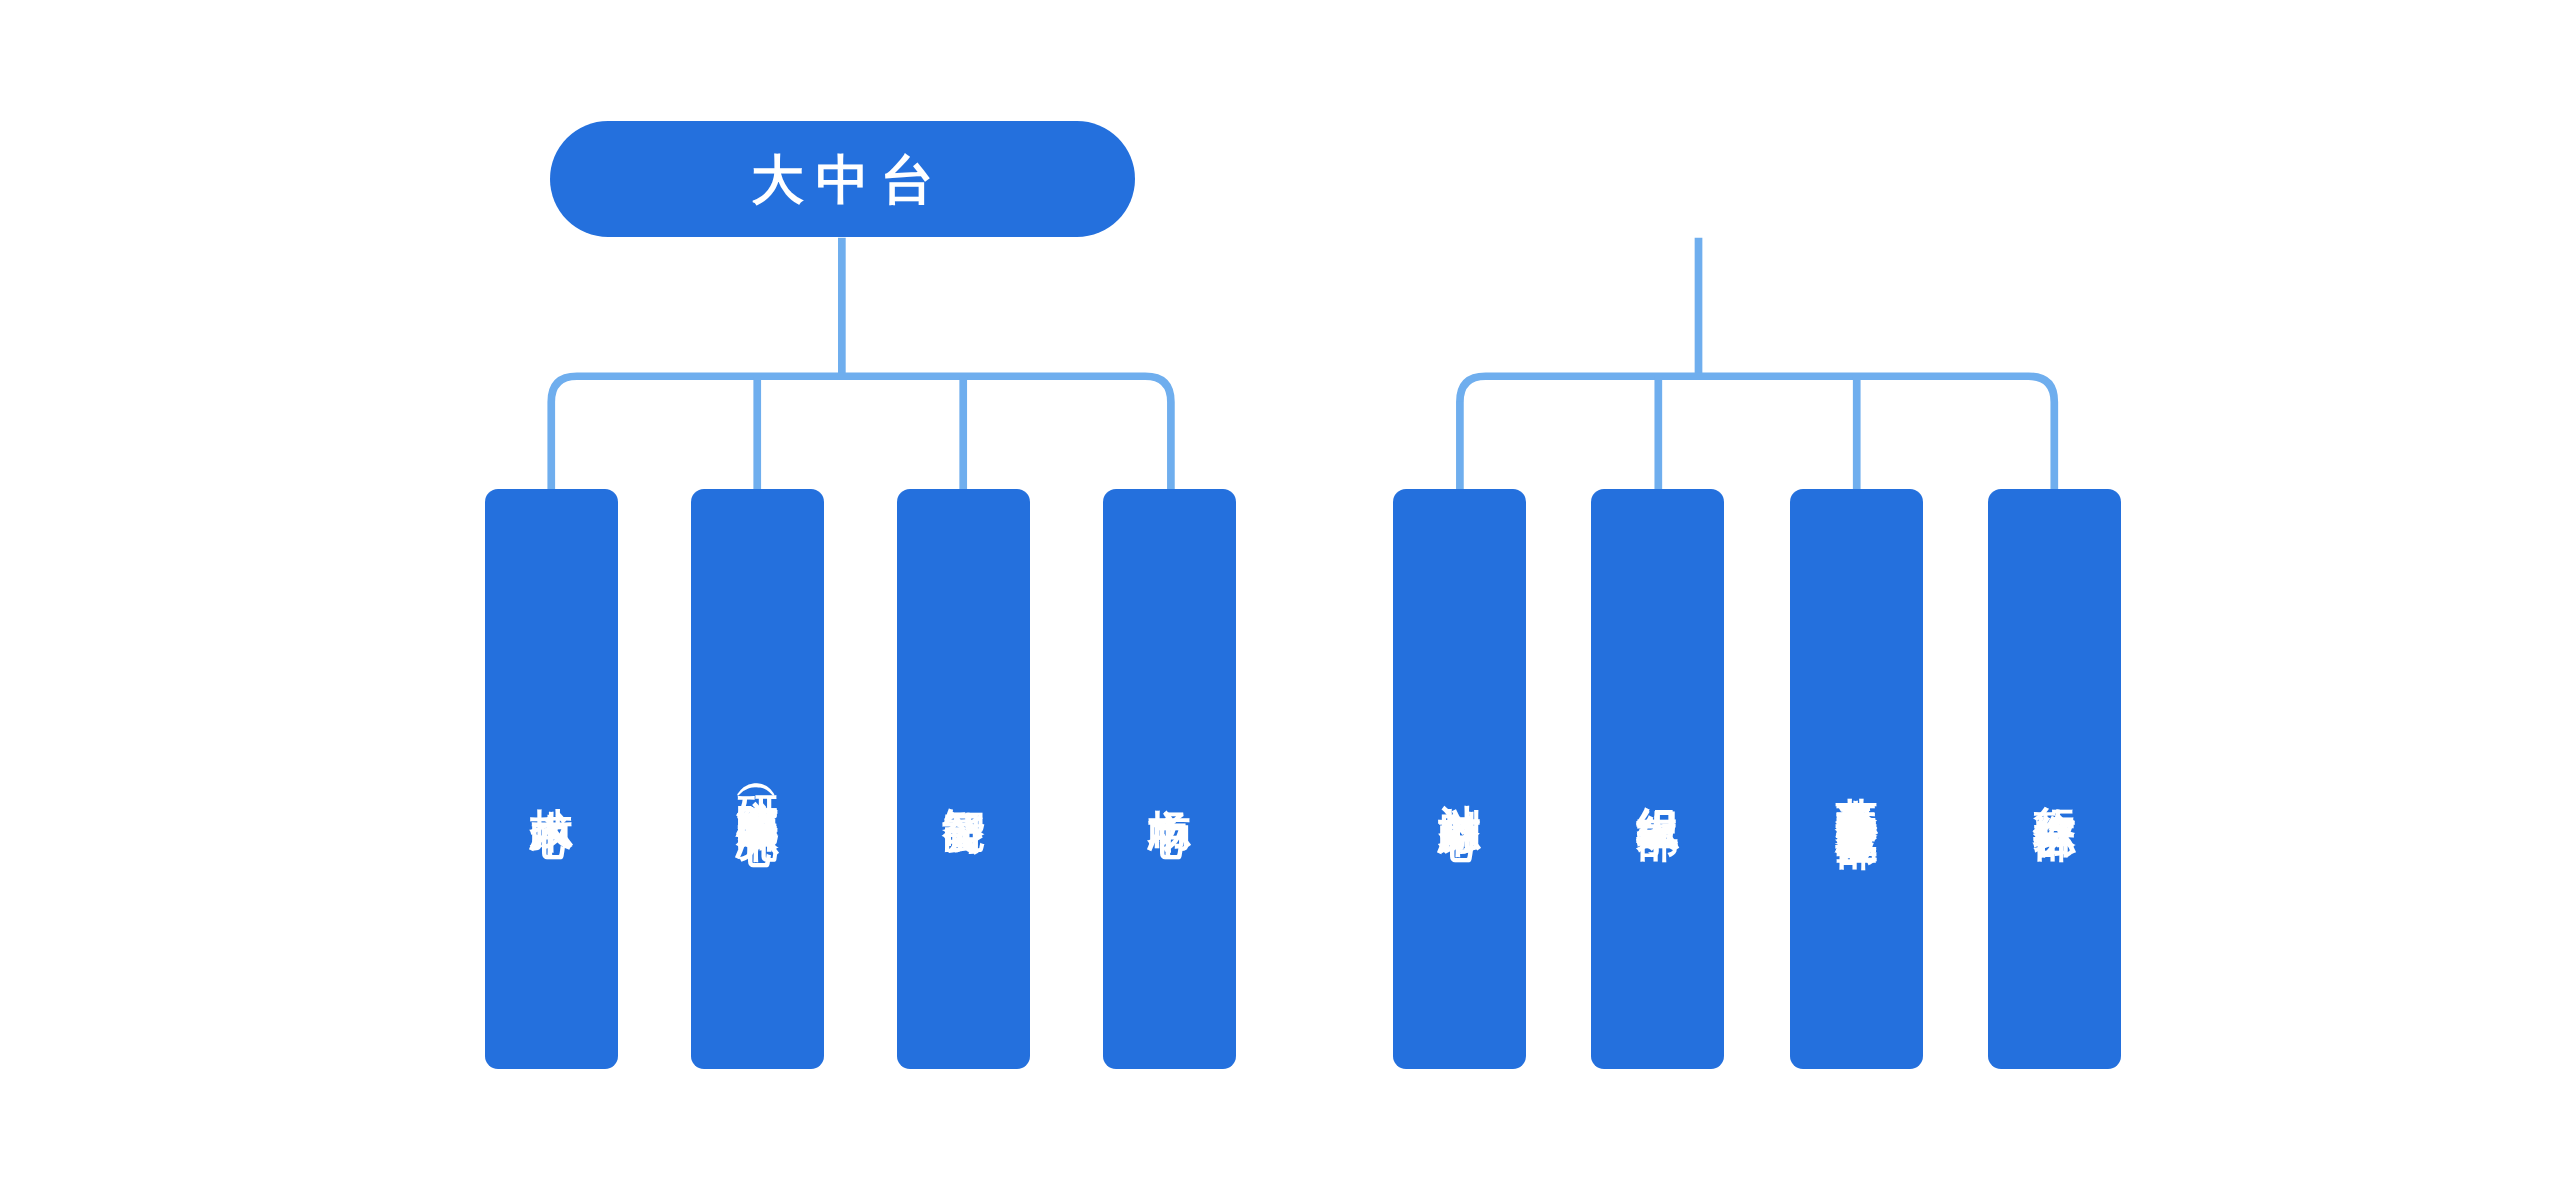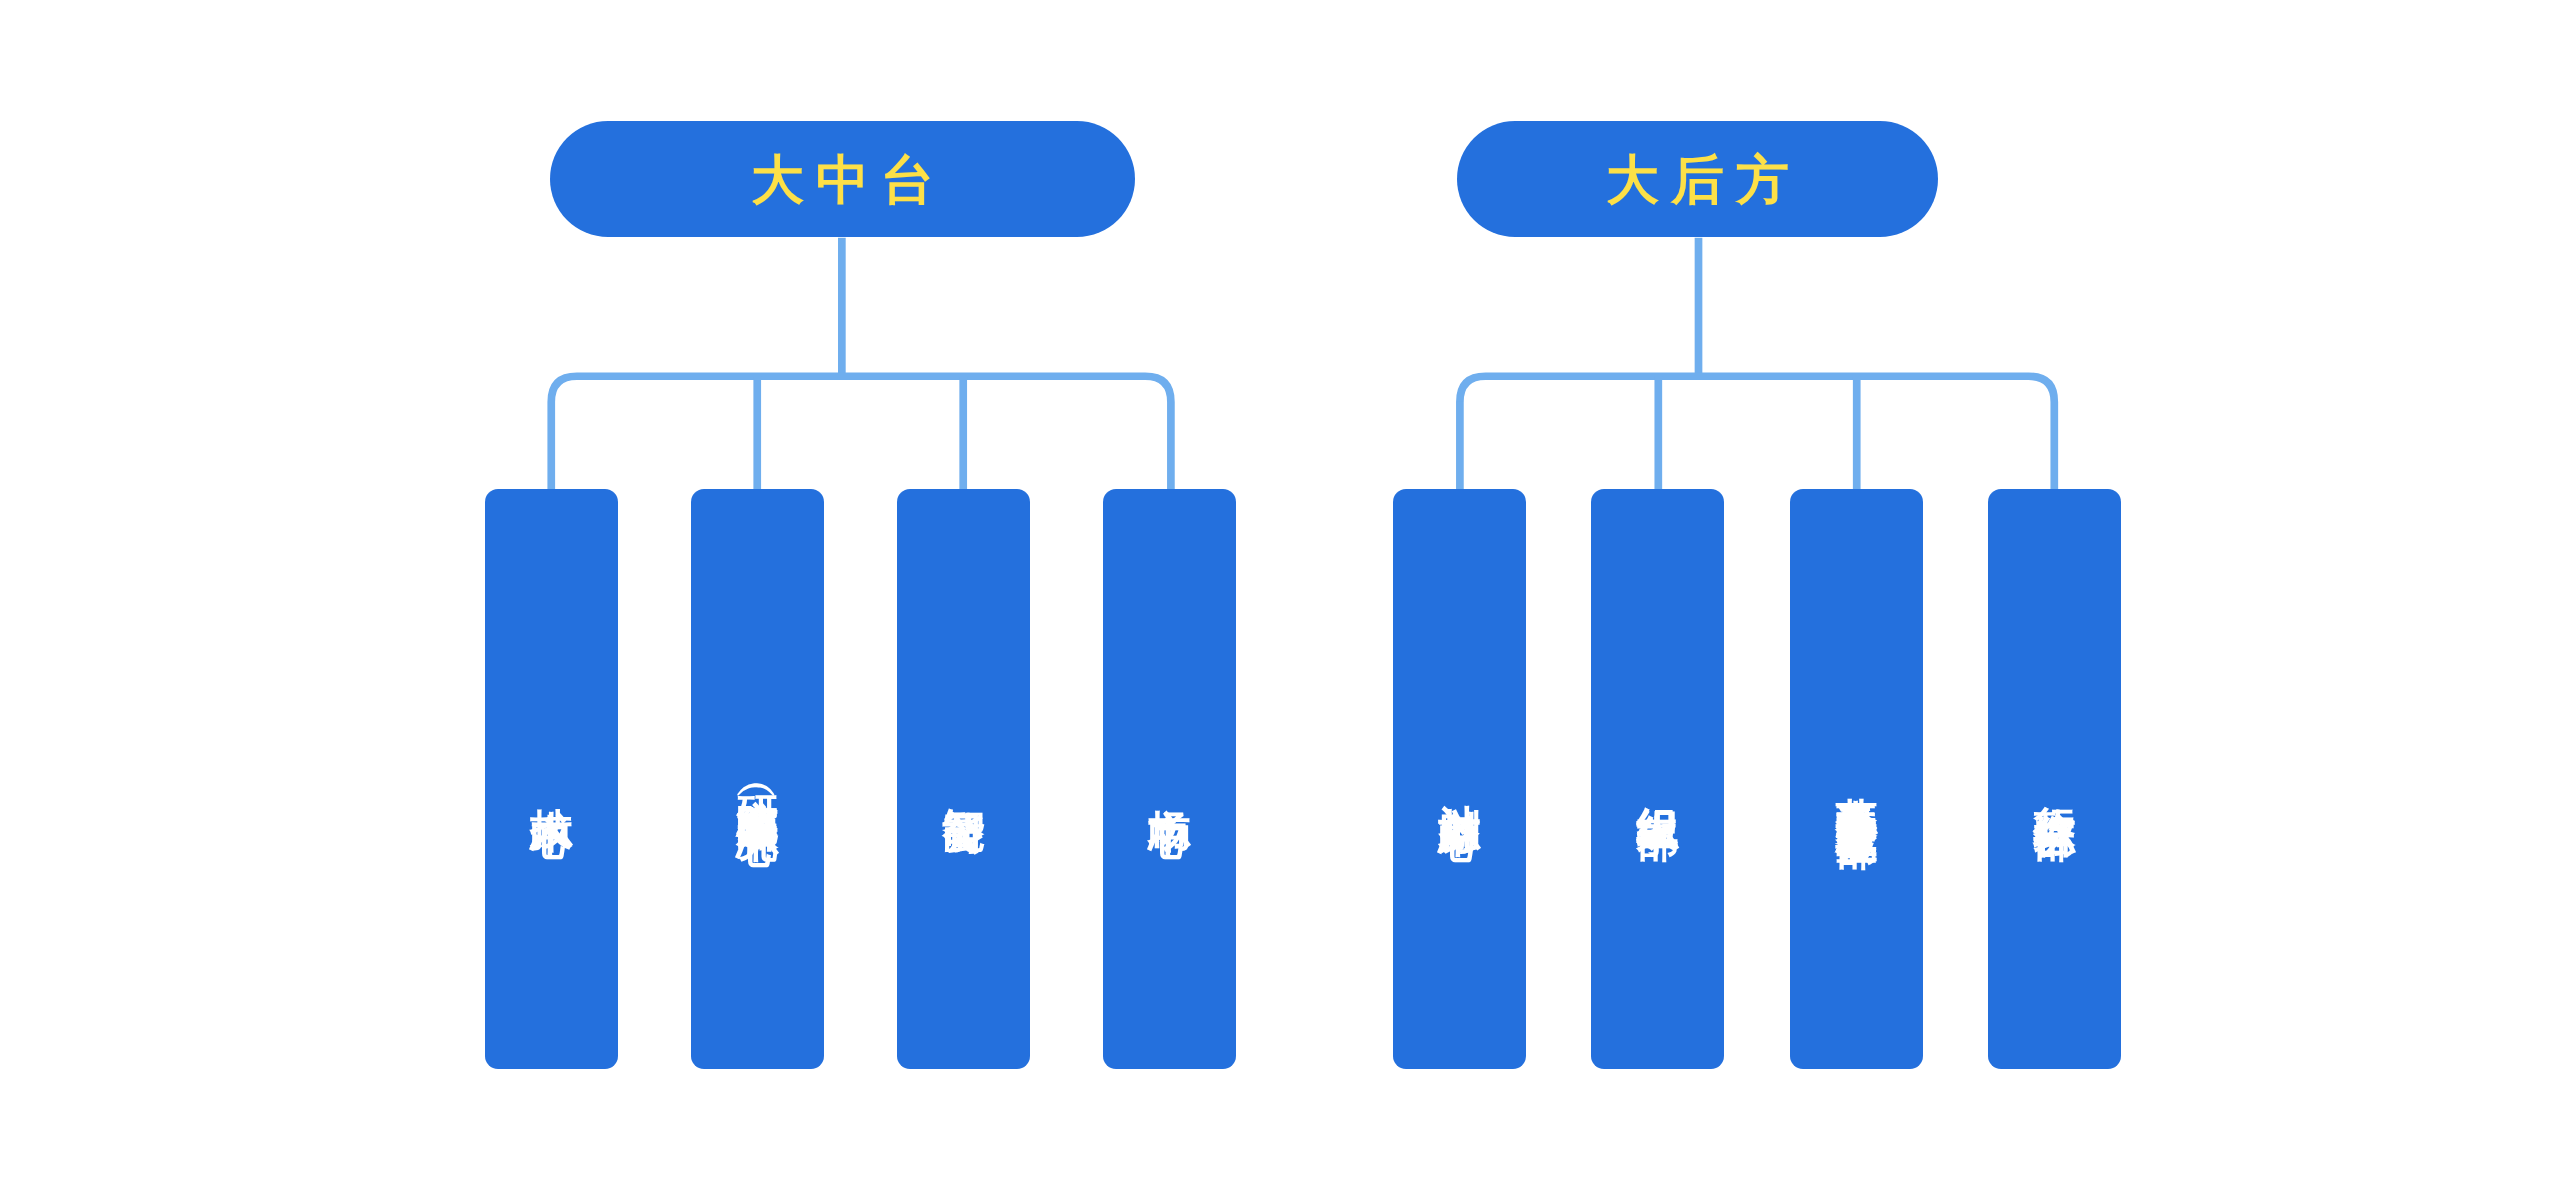--- a/index.html
+++ b/index.html
@@ -40,21 +40,21 @@
     border-radius: 58px;
     display: flex;
     align-items: center;
     justify-content: center;
     box-sizing: border-box;
   }
   .org-group.left  .pill { left: 550px; top: 121px; width: 585px; }
   .org-group.right .pill { left: 175px; top: 121px; width: 481px; }
 
   .pill-label {
-    color: #fde047;
+    color: #ffffff;
     font-size: 53px;
     font-weight: 700;
     letter-spacing: 12px;
     text-indent: 12px;
     line-height: 1;
     white-space: nowrap;
     font-family: "DejaVu Sans", "Liberation Sans", sans-serif;
   }
 
   
@@ -141,23 +141,20 @@
         <span class="card-label">智能公司</span>
       </div>
       <div class="card" style="left:618px">
         <span class="card-label">市场中心</span>
       </div>
     </div>
   </div>
 
   <div class="org-group right">
 
-    <div class="pill">
-      <span class="pill-label">大后方</span>
-    </div>
 
     <svg class="connector-svg" viewBox="0 0 1513 1387" preserveAspectRatio="none">
       <path d="M487,278 L487,440" stroke="#6FAEEE" stroke-width="9" fill="none"></path>
       <path d="M208,470 Q208,440 238,440 L873,440 Q903,440 903,470 L903,572" stroke="#6FAEEE" stroke-width="9" fill="none"></path>
       <path d="M208,470 L208,572" stroke="#6FAEEE" stroke-width="9" fill="none"></path>
       <path d="M440,440 L440,572" stroke="#6FAEEE" stroke-width="9" fill="none"></path>
       <path d="M672,440 L672,572" stroke="#6FAEEE" stroke-width="9" fill="none"></path>
     </svg>
 
     <div class="card-row">

